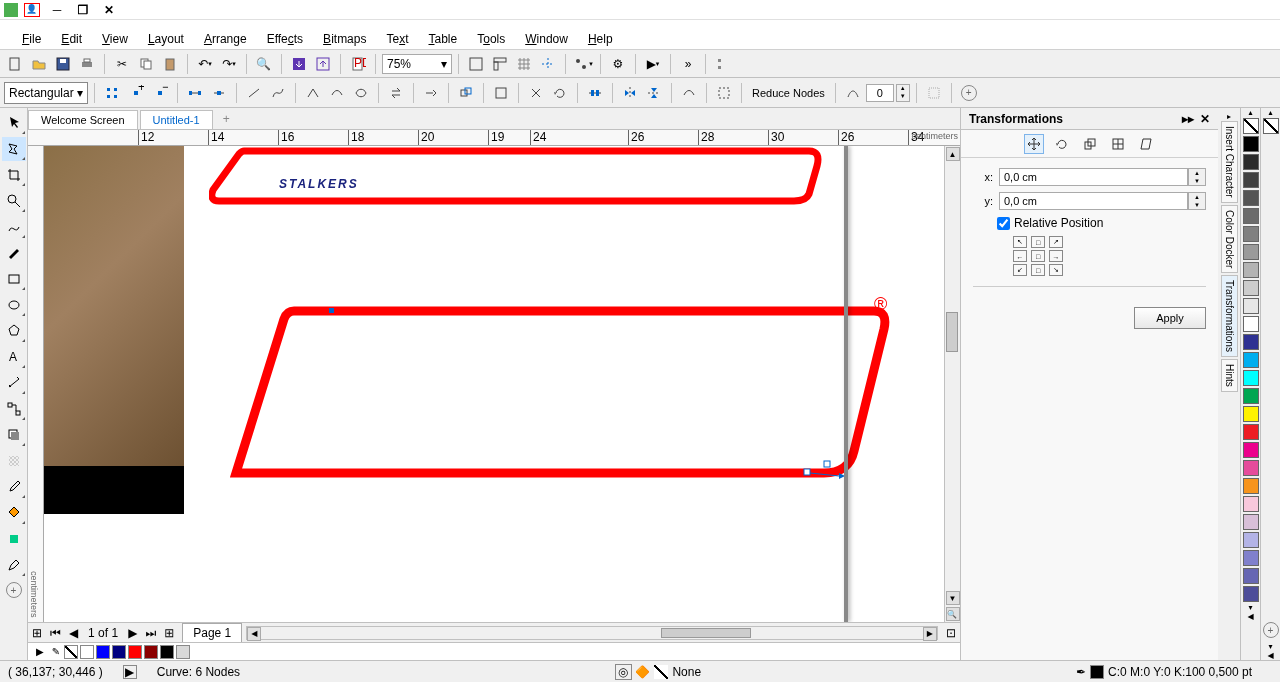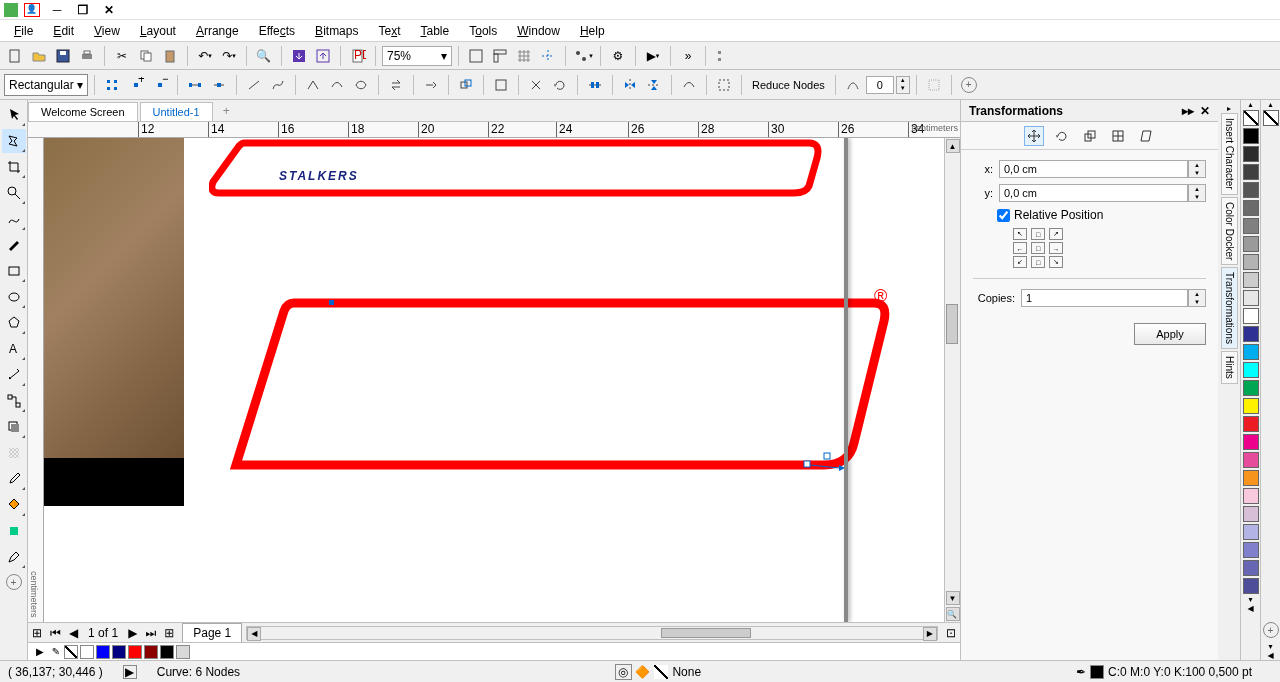--- a/index.html
+++ b/index.html
@@ -3,21 +3,21 @@
 <meta charset="utf-8">
 <style>
 * { margin: 0; padding: 0; box-sizing: border-box; font-family: "Segoe UI", Tahoma, sans-serif; font-size: 12px; }
 body { background: #fff; width: 1280px; height: 682px; overflow: hidden; display: flex; flex-direction: column; }
 .titlebar { height: 20px; background: #fff; display: flex; align-items: center; padding: 0 4px; border-bottom: 1px solid #e0e0e0; }
 .titlebar .logo { width: 14px; height: 14px; background: #4CAF50; margin-right: 6px; }
 .titlebar .title { flex: 1; font-size: 11px; }
 .titlebar .win-btns { display: flex; gap: 8px; }
 .win-btn { width: 18px; height: 16px; display: flex; align-items: center; justify-content: center; cursor: pointer; font-weight: bold; }
 .usericon { width:16px; height:14px; border:1px solid red; color:red; text-align:center; font-size:9px; margin-right:8px;}
-.menubar { height: 22px; background: #fff; display: flex; align-items: center; padding: 0 4px; border-bottom: 1px solid #d0d0d0; }
+.menubar { height: 22px; background: #fff; display: flex; align-items: center; padding: 0 12px; border-bottom: 1px solid #d0d0d0; margin-top: 8px; }
 .menubar .menu-item { padding: 3px 10px; cursor: pointer; font-size: 12px; }
 .menu-item .uline { text-decoration: underline; }
 .toolbar { height: 28px; background: #f0f0f0; border-bottom: 1px solid #c0c0c0; display: flex; align-items: center; padding: 0 4px; gap: 2px; }
 .tb-btn { width: 22px; height: 22px; display: flex; align-items: center; justify-content: center; cursor: pointer; border: 1px solid transparent; }
 .tb-sep { width: 1px; height: 20px; background: #c0c0c0; margin: 0 4px; }
 .zoom-combo { width: 70px; height: 20px; border: 1px solid #aaa; background: #fff; display: flex; align-items: center; padding: 0 4px; font-size: 11px; }
 .propbar { height: 30px; background: #f0f0f0; border-bottom: 1px solid #c0c0c0; display: flex; align-items: center; padding: 0 4px; gap: 2px; }
 .shape-sel { width: 84px; height: 22px; border: 1px solid #888; background: #fff; display: flex; align-items: center; padding: 0 4px; font-size: 11px; justify-content: space-between; }
 .main-area { flex: 1; display: flex; overflow: hidden; }
 .toolbox-left { width: 28px; background: #f0f0f0; border-right: 1px solid #c0c0c0; display: flex; flex-direction: column; padding-top: 2px; }
@@ -504,22 +504,22 @@
       <div class="doc-tab">Welcome Screen</div>
       <div class="doc-tab active">Untitled-1</div>
       <div class="tab-add">+</div>
     </div>
     <div class="ruler-h">
       <div class="tick" style="left:110px">12</div>
         <div class="tick" style="left:180px">14</div>
         <div class="tick" style="left:250px">16</div>
         <div class="tick" style="left:320px">18</div>
         <div class="tick" style="left:390px">20</div>
-        <div class="tick" style="left:460px">22</div>
-        <div class="tick" style="left:528px">24</div>
+        <div class="tick" style="left:460px">19</div>
+        <div class="tick" style="left:502px">24</div>
         <div class="tick" style="left:600px">26</div>
         <div class="tick" style="left:670px">28</div>
         <div class="tick" style="left:740px">30</div>
         <div class="tick" style="left:810px">26</div>
         <div class="tick" style="left:880px">34</div>
       <div class="unit-lbl">centimeters</div>
     </div>
     <div class="canvas-body">
       <div class="ruler-v">
           <div style="writing-mode:vertical-rl;font-size:9px;color:#666;position:absolute;bottom:4px;left:1px">centimeters</div>
@@ -648,28 +648,20 @@
           <div class="cell">□</div>
           <div class="cell">↗</div>
         <div class="cell">←</div>
           <div class="cell">□</div>
           <div class="cell">→</div>
         <div class="cell">↙</div>
           <div class="cell">□</div>
           <div class="cell">↘</div>
       </div>
       <hr style="margin:10px 0;border:none;border-top:1px solid #ccc">
-      <div class="field-row">
-        <label style="width:42px">Copies:</label>
-        <input type="text" value="1" style="">
-        <div class="spinner-btns">
-            <span>▲</span>
-            <span>▼</span>
-          </div>
-      </div>
       <button class="apply-btn">Apply</button>
     </div>
   </div>
 
   <div class="right-cluster">
     <div class="vert-tabs">
       <div style="font-size:8px;cursor:pointer">▸</div>
       <div class="vert-tab">Insert Character</div>
       <div class="vert-tab">Color Docker</div>
       <div class="vert-tab" style="background:#e5f1fb">Transformations</div>

